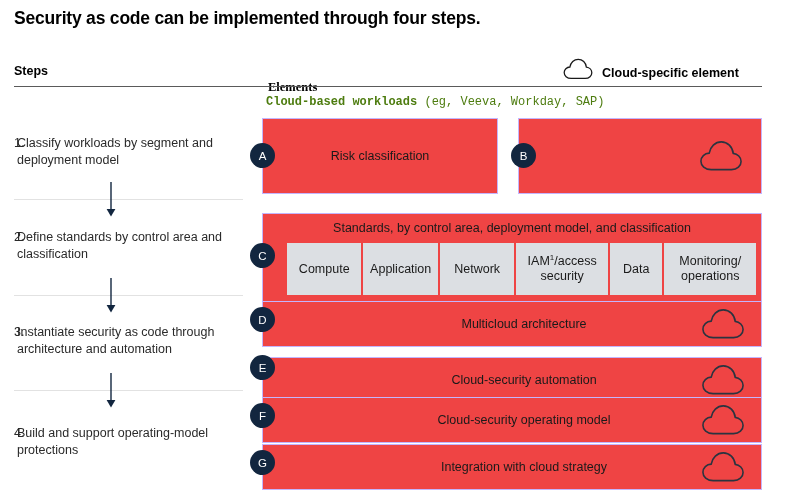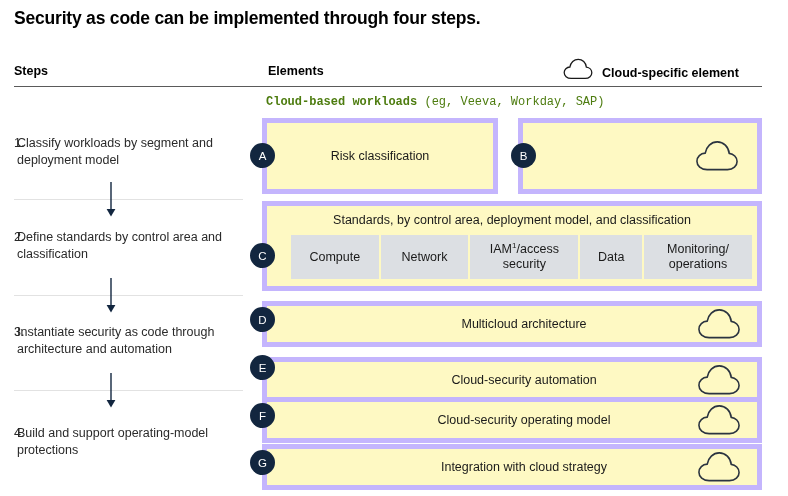--- a/index.html
+++ b/index.html
@@ -29,21 +29,21 @@
   }
 
   
   .col-head {
     position: absolute;
     font-size: 12.5px;
     font-weight: bold;
     color: #000000;
   }
   .col-head.steps    { left: 14px;  top: 64px; }
-  .col-head.elements { left: 268px; top: 64px; }
+  .col-head.elements { left: 268px; top: 80px; font-family: Liberation Serif, serif; }
   .legend {
     position: absolute;
     left: 563px;
     top: 58px;
     display: flex;
     align-items: flex-end;
     gap: 9px;
   }
   .legend-label {
     font-size: 12.5px;
@@ -107,22 +107,22 @@
     height: 36px;
   }
   .arr-1 { top: 182px; }
   .arr-2 { top: 278px; }
   .arr-3 { top: 373px; }
 
   
   .ebox {
     position: absolute;
     box-sizing: border-box;
-    border: 5px solid #c4b5fd;
-    background: #fef9c3;
+    border: 1px solid #c4b5fd;
+    background: #ef4444;
   }
   .ebox-label {
     font-size: 12.5px;
     color: #1a1a1a;
     text-align: center;
     line-height: 16px;
   }
 
   
   .box-a { left: 262px; top: 118px; width: 236px; height: 76px; }
@@ -131,21 +131,21 @@
   .box-b .ebox-label {
     position: absolute;
     left: 0; right: 0;
     top: 50%;
     transform: translateY(-50%);
   }
   .box-b .ebox-label { left: 10px; right: 60px; }
 
   
   .box-c {
-    left: 262px; top: 201px; width: 500px; height: 90px;
+    left: 262px; top: 213px; width: 500px; height: 90px;
   }
   .box-c .c-title {
     position: absolute;
     left: 0; right: 0;
     top: 7px;
     font-size: 12.5px;
     text-align: center;
     color: #1a1a1a;
   }
   .c-grid {
@@ -298,20 +298,23 @@
 </div>
 <div class="badge badge-b">B</div>
 
 <div class="ebox box-c">
   <div class="c-title">Standards, by control area, deployment model, and classification</div>
   <div class="c-grid">
     <div class="c-cell">
       <span>Compute</span>
     </div>
     <div class="c-cell">
+      <span>Application</span>
+    </div>
+    <div class="c-cell">
       <span>Network</span>
     </div>
     <div class="c-cell wide">
       <span><span>IAM</span><sup>1</sup><span>/access security</span></span>
     </div>
     <div class="c-cell narrow">
       <span>Data</span>
     </div>
     <div class="c-cell wide">
       <span>Monitoring/ operations</span>

